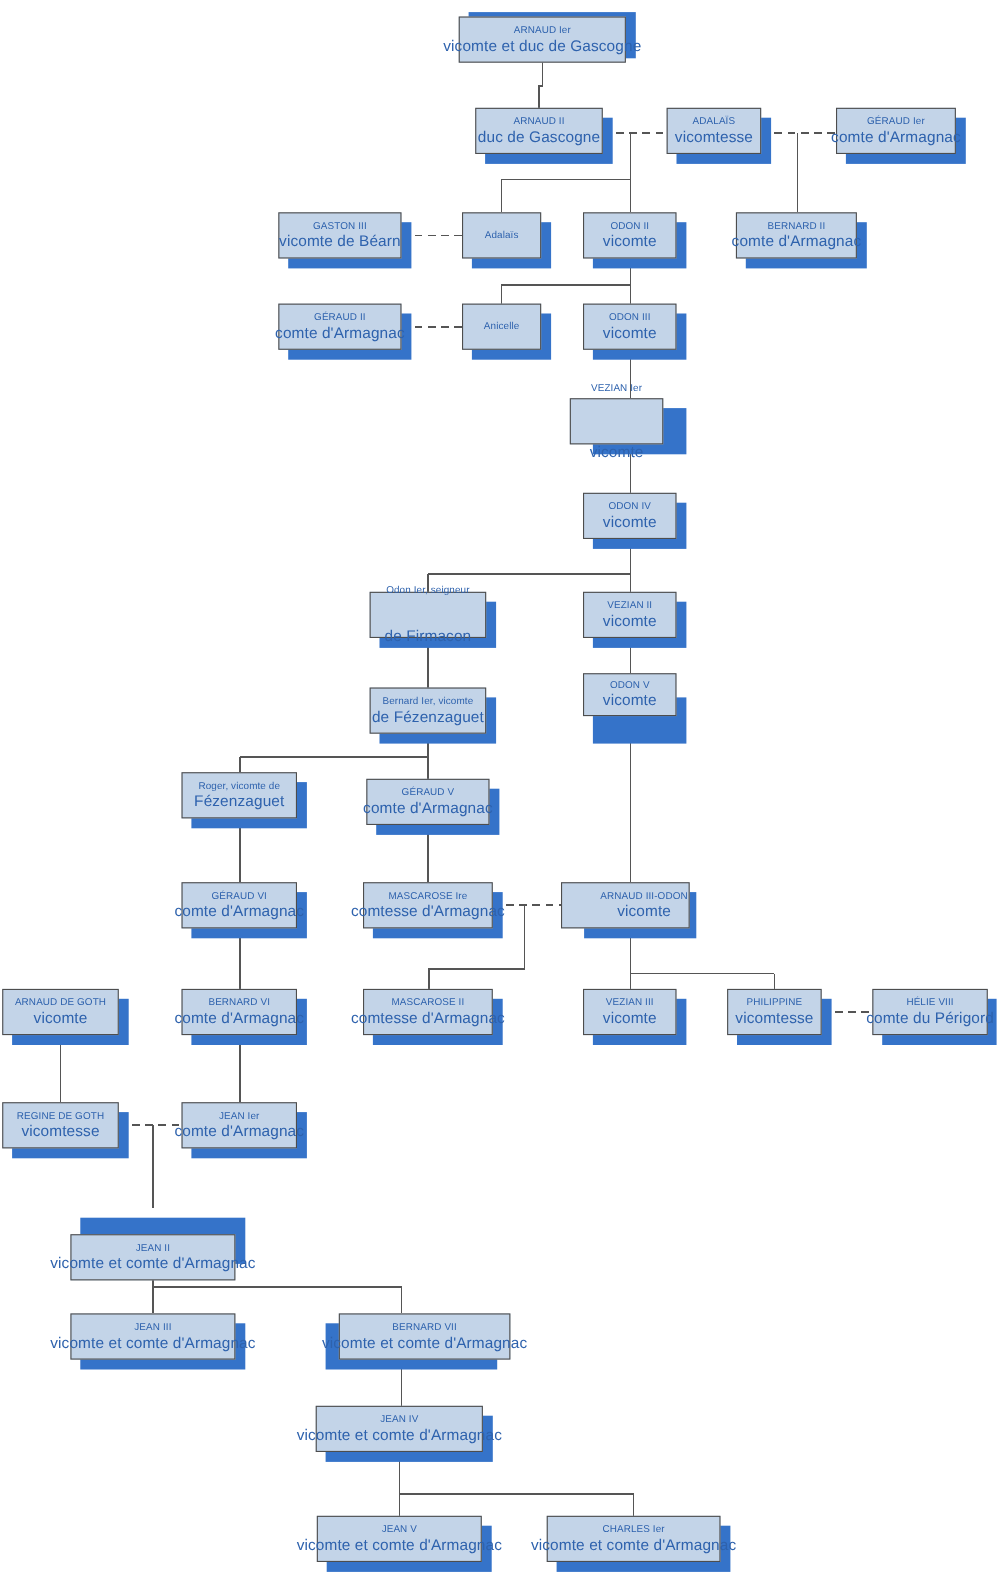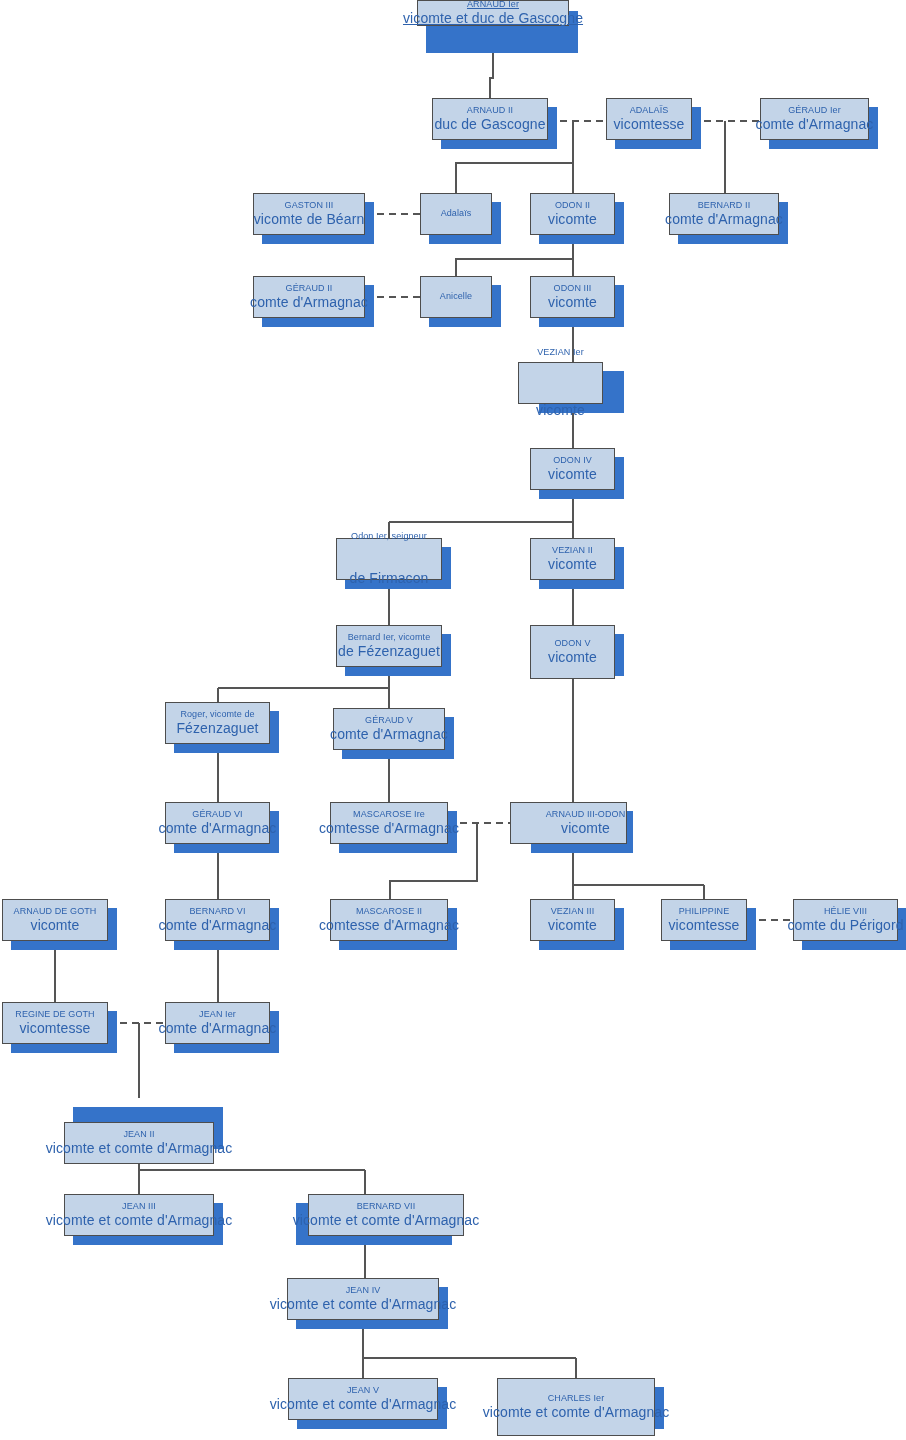--- a/index.html
+++ b/index.html
@@ -90,21 +90,21 @@
       <path d="M 365,214 L 420,214"></path>
       <path d="M 365,297 L 420,297"></path>
       <path d="M 448,823 L 522,823"></path>
       <path d="M 747,920 L 793,920"></path>
       <path d="M 108,1023 L 165,1023"></path>
     </g>
   </svg>
 
   <div id="nodes-layer">
       <div class="shadow" style="left: 426px; top: 11px; width: 152px; height: 42px;"></div>
-      <div class="node" style="left: 417px; top: 0; width: 152px; height: 26px; text-decoration: underline;">
+      <div class="node" style="left: 417px; top: 15px; width: 152px; height: 42px;">
         <div class="l1">ARNAUD Ier</div>
         <div class="l2">vicomte et duc de Gascogne</div>
       </div>
       <div class="shadow" style="left: 441px; top: 107px; width: 116px; height: 42px;"></div>
       <div class="node" style="left: 432px; top: 98px; width: 116px; height: 42px;">
         <div class="l1">ARNAUD II</div>
         <div class="l2">duc de Gascogne</div>
       </div>
       <div class="shadow" style="left: 615px; top: 107px; width: 86px; height: 42px;"></div>
       <div class="node" style="left: 606px; top: 98px; width: 86px; height: 42px;">
@@ -168,21 +168,21 @@
       <div class="node" style="left: 530px; top: 538px; width: 85px; height: 42px;">
         <div class="l1">VEZIAN II</div>
         <div class="l2">vicomte</div>
       </div>
       <div class="shadow" style="left: 345px; top: 634px; width: 106px; height: 42px;"></div>
       <div class="node" style="left: 336px; top: 625px; width: 106px; height: 42px;">
         <div class="l1">Bernard Ier, vicomte</div>
         <div class="l2">de Fézenzaguet</div>
       </div>
       <div class="shadow" style="left: 539px; top: 634px; width: 85px; height: 42px;"></div>
-      <div class="node" style="left: 530px; top: 625px; width: 85px; height: 54px;">
+      <div class="node" style="left: 530px; top: 612px; width: 85px; height: 39px;">
         <div class="l1">ODON V</div>
         <div class="l2">vicomte</div>
       </div>
       <div class="shadow" style="left: 174px; top: 711px; width: 105px; height: 42px;"></div>
       <div class="node" style="left: 165px; top: 702px; width: 105px; height: 42px;">
         <div class="l1">Roger, vicomte de</div>
         <div class="l2">Fézenzaguet</div>
       </div>
       <div class="shadow" style="left: 342px; top: 717px; width: 112px; height: 42px;"></div>
       <div class="node" style="left: 333px; top: 708px; width: 112px; height: 42px;">
@@ -263,18 +263,18 @@
       <div class="node" style="left: 287px; top: 1278px; width: 152px; height: 42px;">
         <div class="l1">JEAN IV</div>
         <div class="l2">vicomte et comte d'Armagnac</div>
       </div>
       <div class="shadow" style="left: 297px; top: 1387px; width: 150px; height: 42px;"></div>
       <div class="node" style="left: 288px; top: 1378px; width: 150px; height: 42px;">
         <div class="l1">JEAN V</div>
         <div class="l2">vicomte et comte d'Armagnac</div>
       </div>
       <div class="shadow" style="left: 506px; top: 1387px; width: 158px; height: 42px;"></div>
-      <div class="node" style="left: 497px; top: 1378px; width: 158px; height: 58px;">
+      <div class="node" style="left: 497px; top: 1378px; width: 158px; height: 42px;">
         <div class="l1">CHARLES Ier</div>
         <div class="l2">vicomte et comte d'Armagnac</div>
       </div>
     </div>
 </div>
 
 </body></html>

